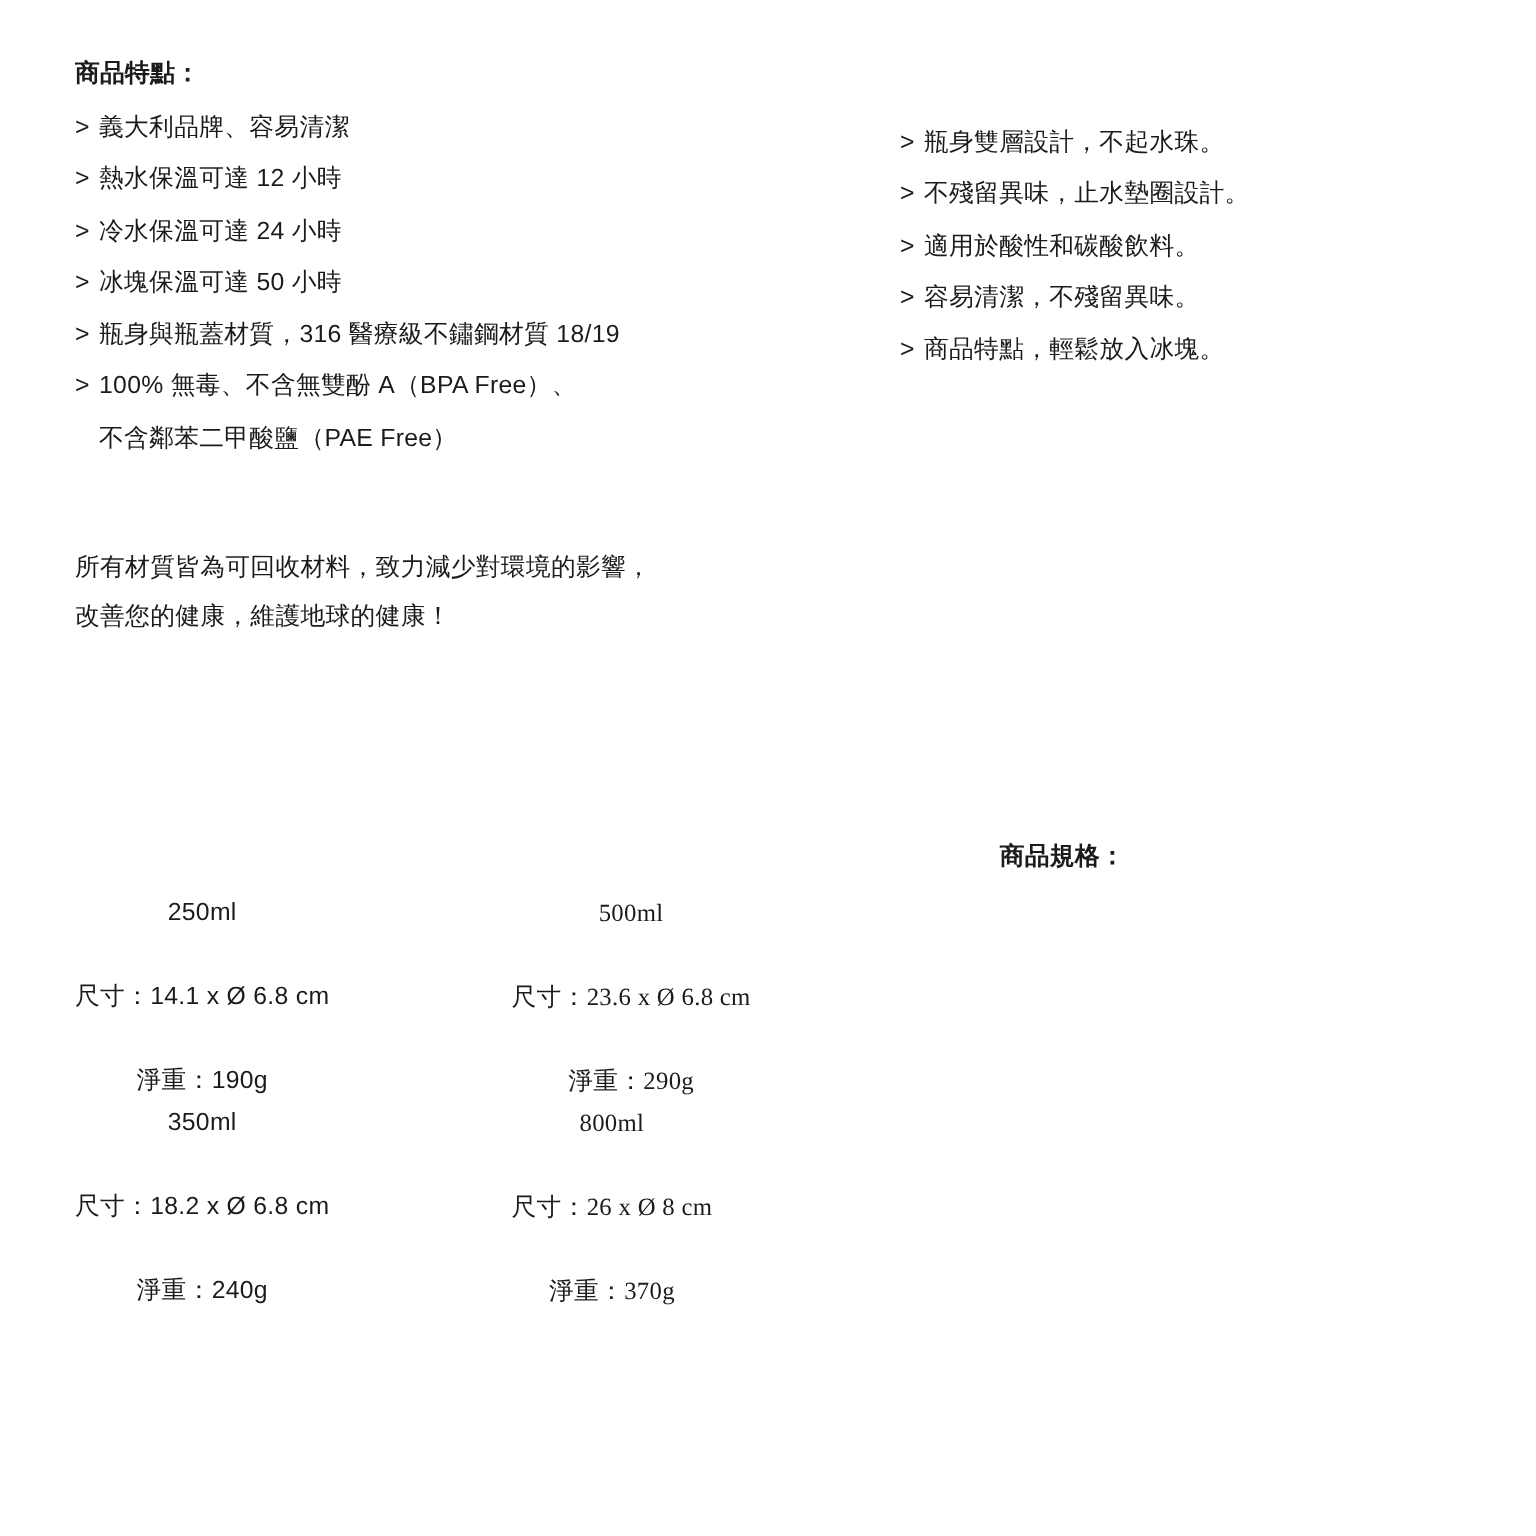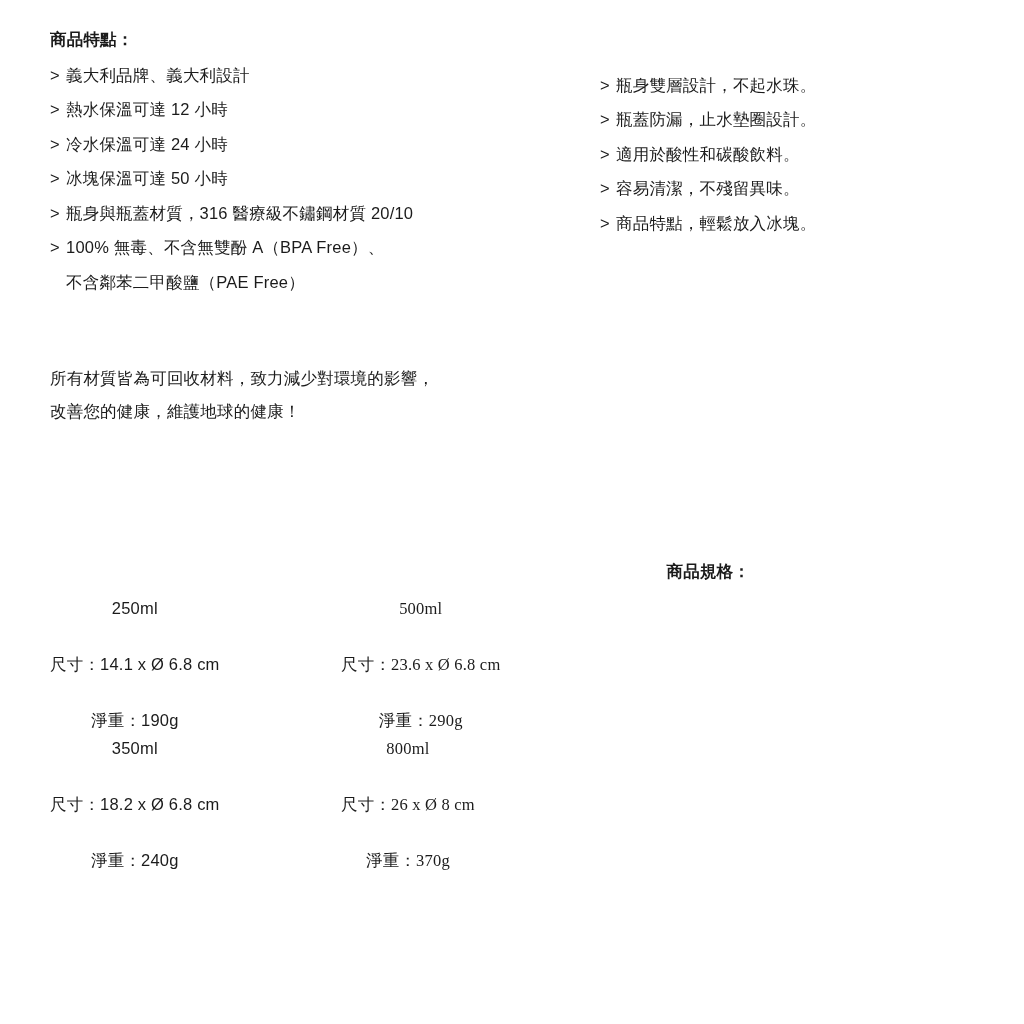--- a/index.html
+++ b/index.html
@@ -18,21 +18,21 @@
     position: relative;
     width: 1024px;
     height: 1024px;
     box-sizing: border-box;
   }
 
   
   .features {
     position: absolute;
     left: 50px;
-    top: 28px;
+    top: 38px;
     width: 940px;
   }
   .features-title {
     font-size: 16.5px;
     font-weight: bold;
     line-height: 1.45;
     letter-spacing: 0.2px;
     margin-bottom: 6px;
   }
   .feature-cols {
@@ -130,46 +130,46 @@
 
 <div class="page">
 
   <section class="features">
     <div class="features-title">商品特點：</div>
 
     <div class="feature-cols" style="height:290px;">
 
       <div class="col-left">
         <div class="bullet-line">
-          <span class="mark">&gt;</span><span>義大利品牌、義大利設計</span>
+          <span class="mark">&gt;</span><span>義大利品牌、容易清潔</span>
         </div>
         <div class="bullet-line">
           <span class="mark">&gt;</span><span>熱水保溫可達 12 小時</span>
         </div>
         <div class="bullet-line">
           <span class="mark">&gt;</span><span>冷水保溫可達 24 小時</span>
         </div>
         <div class="bullet-line">
           <span class="mark">&gt;</span><span>冰塊保溫可達 50 小時</span>
         </div>
         <div class="bullet-line">
-          <span class="mark">&gt;</span><span>瓶身與瓶蓋材質，316 醫療級不鏽鋼材質 20/10</span>
+          <span class="mark">&gt;</span><span>瓶身與瓶蓋材質，316 醫療級不鏽鋼材質 18/19</span>
         </div>
         <div class="bullet-line">
           <span class="mark">&gt;</span><span>100% 無毒、不含無雙酚 A（BPA Free）、</span>
         </div>
         <div class="bullet-cont">不含鄰苯二甲酸鹽（PAE Free）</div>
       </div>
 
       <div class="col-right">
         <div class="bullet-line">
           <span class="mark">&gt;</span><span>瓶身雙層設計，不起水珠。</span>
         </div>
         <div class="bullet-line">
-          <span class="mark">&gt;</span><span>瓶蓋防漏，止水墊圈設計。</span>
+          <span class="mark">&gt;</span><span>不殘留異味，止水墊圈設計。</span>
         </div>
         <div class="bullet-line">
           <span class="mark">&gt;</span><span>適用於酸性和碳酸飲料。</span>
         </div>
         <div class="bullet-line">
           <span class="mark">&gt;</span><span>容易清潔，不殘留異味。</span>
         </div>
         <div class="bullet-line">
           <span class="mark">&gt;</span><span>商品特點，輕鬆放入冰塊。</span>
         </div>

